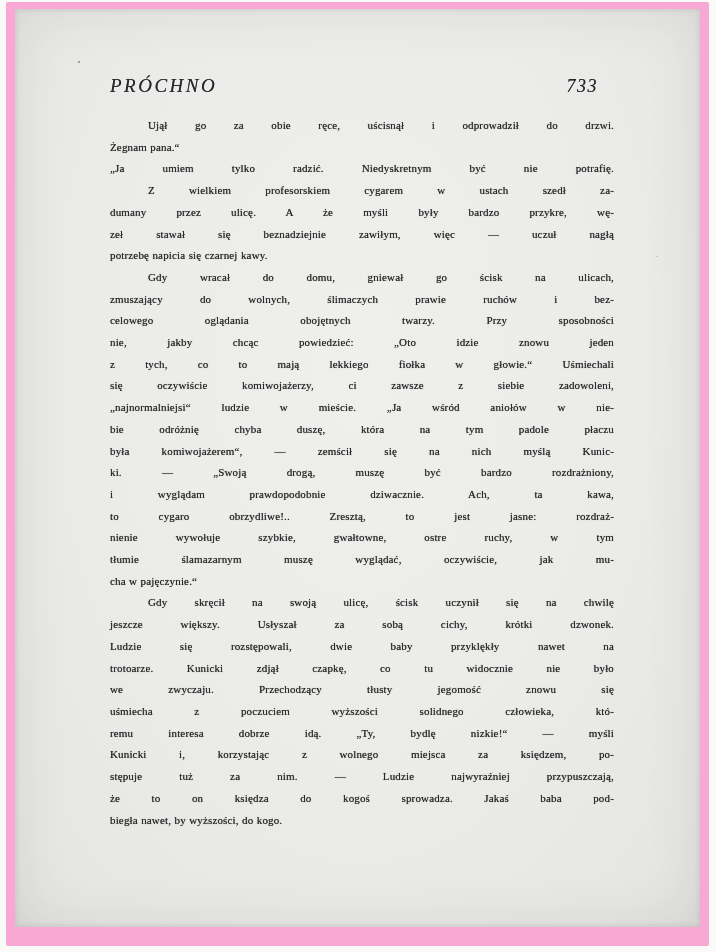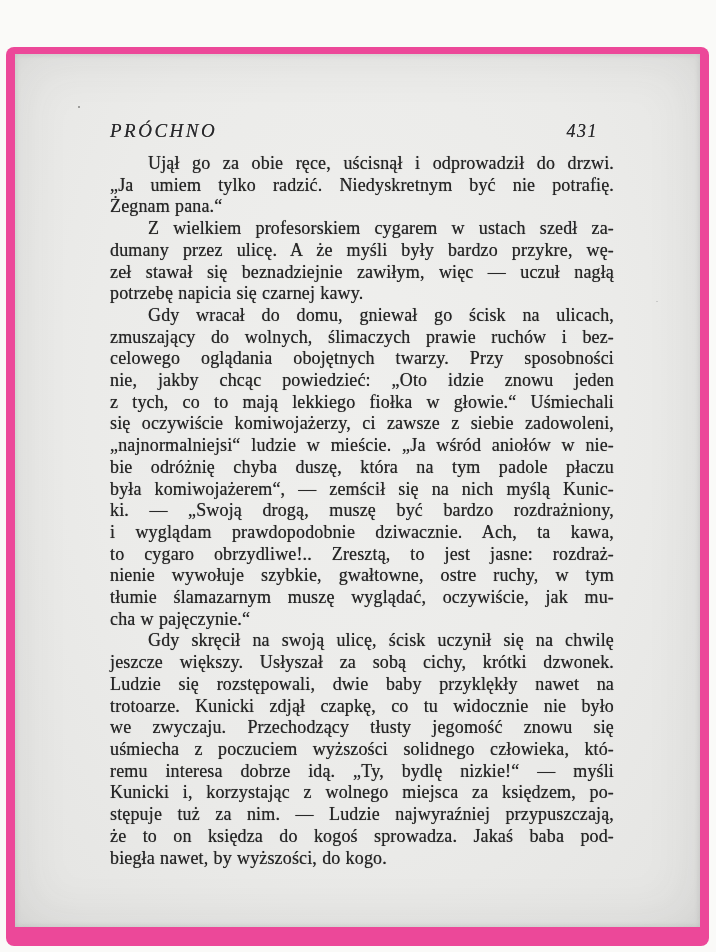--- a/index.html
+++ b/index.html
@@ -17,23 +17,22 @@
     height: 952px;
     background: #fafaf8;
   }
   
   .scan-frame {
     position: absolute;
     left: 6px;
     top: 2px;
     right: 7px;
     bottom: 6px;
-    background: #ec4899;
-    border-radius: 8px;
-    margin-top: 45px;
+    background: #f9a8d4;
+    border-radius: 2px;
   }
   
   .paper {
     position: absolute;
     left: 9px;
     top: 7px;
     right: 9px;
     bottom: 19px;
     background: radial-gradient(ellipse at 50% 38%, #efefed 0%, #ebebe9 55%, #e6e6e4 88%, #e2e2e0 100%);
     box-shadow: inset 0 0 55px rgba(60,60,55,0.10), inset 0 0 6px rgba(0,0,0,0.12);
@@ -64,24 +63,24 @@
     font-style: italic;
     font-size: 18px;
     letter-spacing: 1.5px;
     color: #27272a;
     padding-right: 14px;
     text-shadow: 0 0 0.6px rgba(40,40,40,0.65);
   }
   .text-block {
     position: absolute;
     left: 95px;
-    top: 99px;
+    top: 106px;
     width: 504px;
     color: #262626;
-    font-size: 18px;
+    font-size: 11px;
     line-height: 21.7px;
     text-shadow: 0 0 0.7px rgba(35,35,35,0.75);
   }
   .line {
     text-align: justify;
     text-align-last: justify;
     word-spacing: 0.5px;
     letter-spacing: 0.15px;
     white-space: normal;
   }
@@ -94,27 +93,27 @@
 <div class="viewport">
   <div class="scan-frame">
     <div class="paper">
 
       <span class="speck" style="left:63px; top:52px; width:2px; height:2px;"></span>
 
       <span class="speck" style="left:641px; top:247px; width:2px; height:1px; opacity:.4;"></span>
 
       <div class="header-row">
         <span class="running-title">PRÓCHNO</span>
-        <span class="page-number">431</span>
+        <span class="page-number">733</span>
       </div>
 
       <div class="text-block" id="text-block">
           <div class="line first">Ujął go za obie ręce, uścisnął i odprowadził do drzwi.</div>
+          <div class="line last">Żegnam pana.“</div>
           <div class="line">„Ja umiem tylko radzić. Niedyskretnym być nie potrafię.</div>
-          <div class="line last">Żegnam pana.“</div>
           <div class="line first">Z wielkiem profesorskiem cygarem w ustach szedł za-</div>
           <div class="line">dumany przez ulicę. A że myśli były bardzo przykre, wę-</div>
           <div class="line">zeł stawał się beznadziejnie zawiłym, więc — uczuł nagłą</div>
           <div class="line last">potrzebę napicia się czarnej kawy.</div>
           <div class="line first">Gdy wracał do domu, gniewał go ścisk na ulicach,</div>
           <div class="line">zmuszający do wolnych, ślimaczych prawie ruchów i bez-</div>
           <div class="line">celowego oglądania obojętnych twarzy. Przy sposobności</div>
           <div class="line">nie, jakby chcąc powiedzieć: „Oto idzie znowu jeden</div>
           <div class="line">z tych, co to mają lekkiego fiołka w głowie.“ Uśmiechali</div>
           <div class="line">się oczywiście komiwojażerzy, ci zawsze z siebie zadowoleni,</div>

